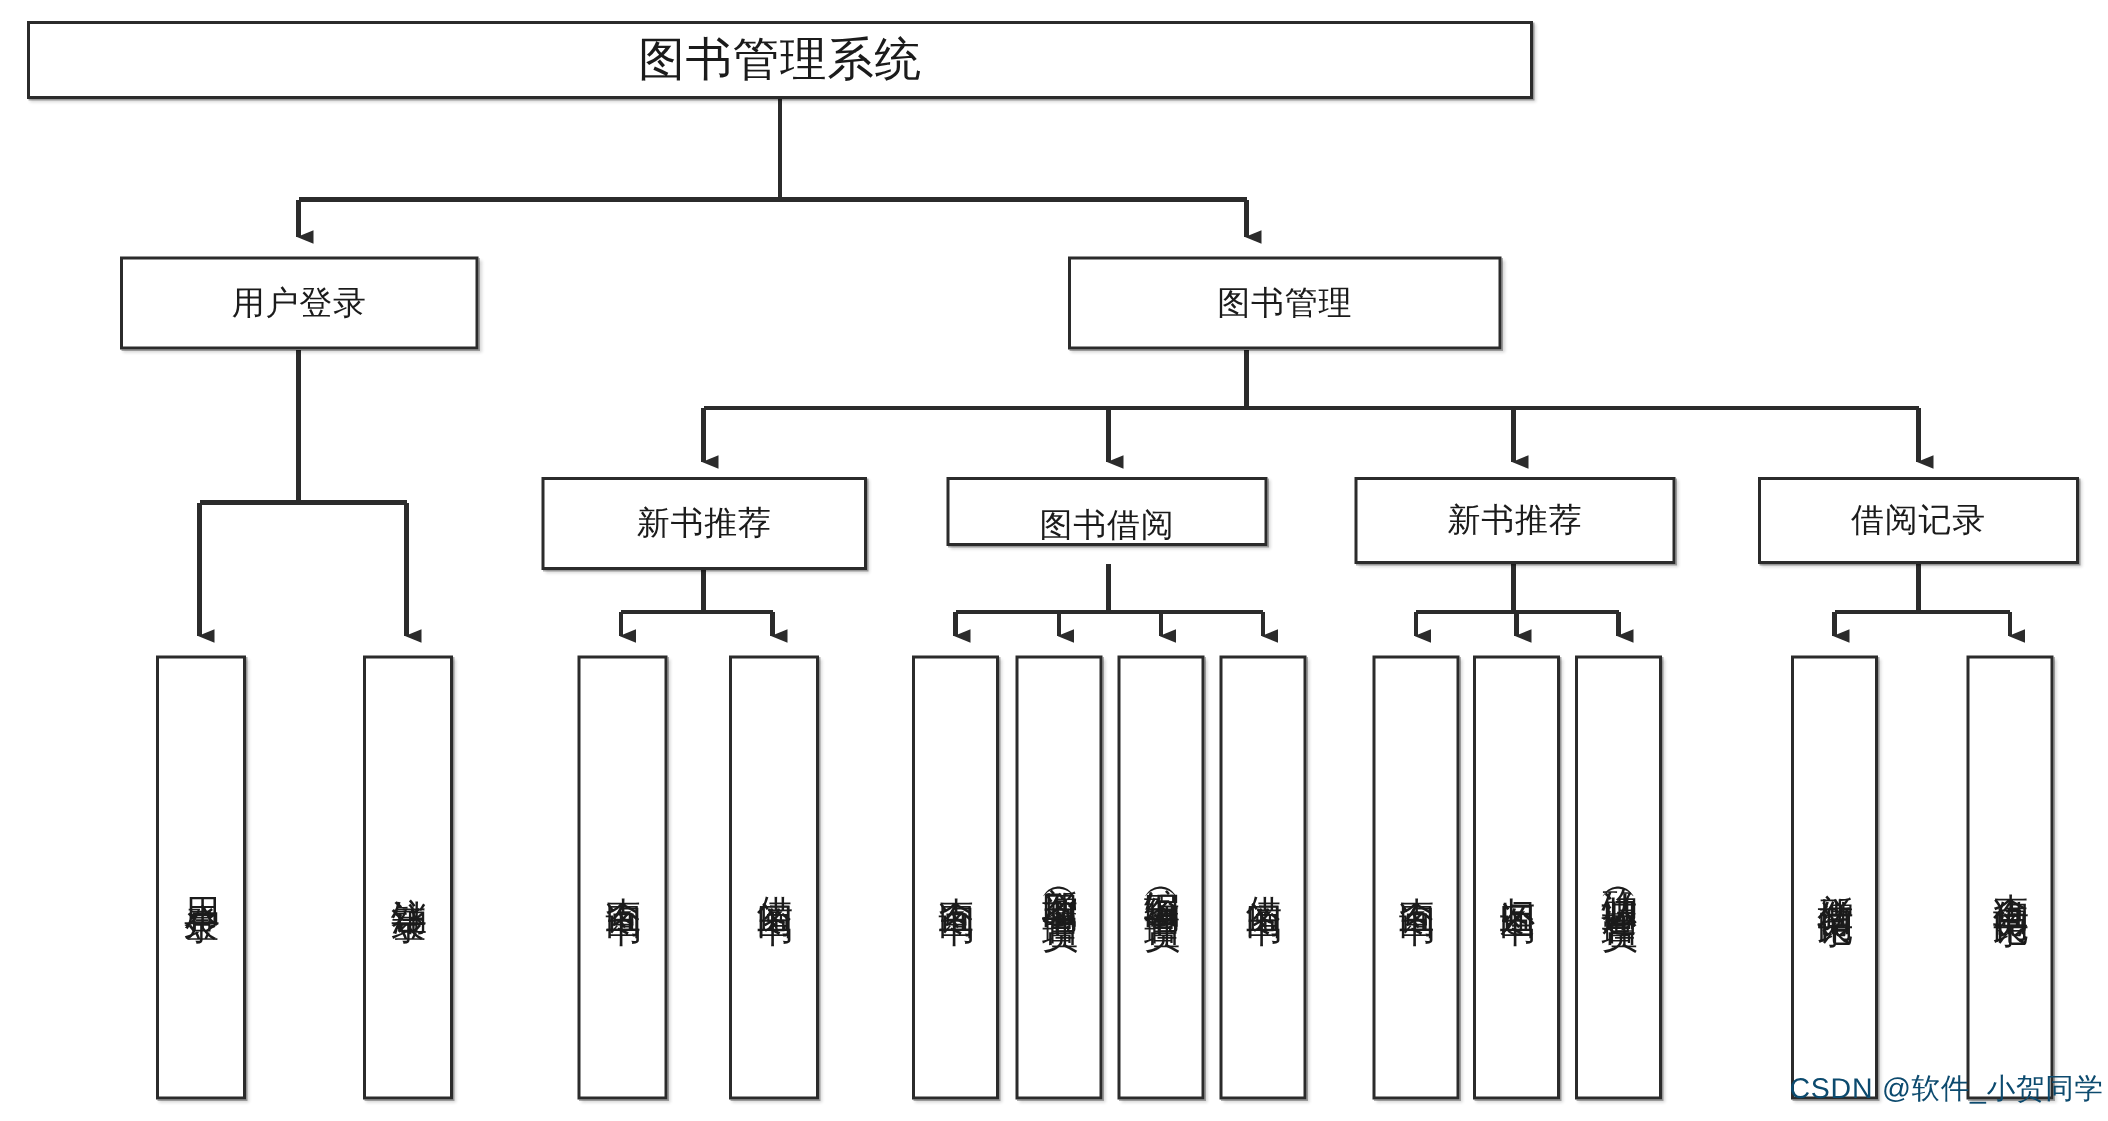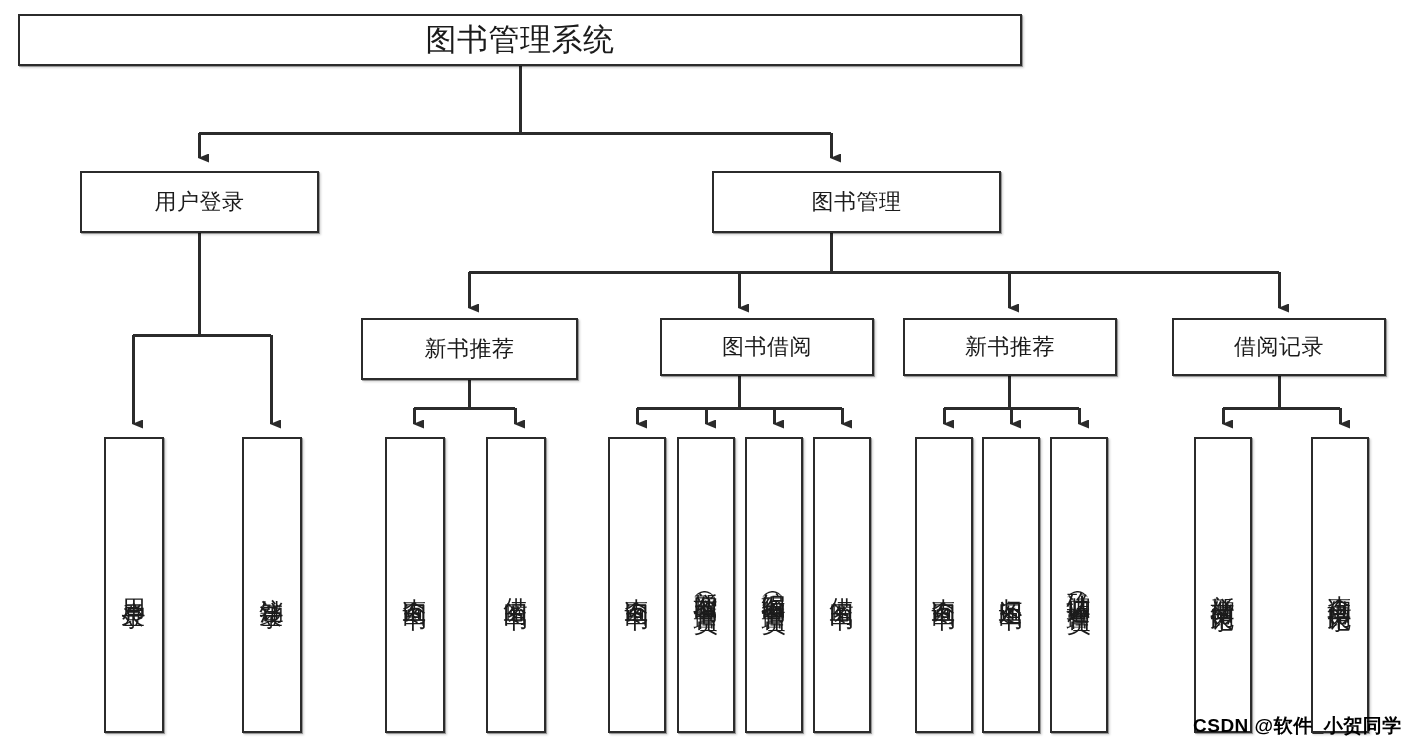--- a/index.html
+++ b/index.html
@@ -60,25 +60,24 @@
   .node.vert .node-label {
     writing-mode: vertical-rl;
     text-orientation: upright;
     font-size: 24px;
     line-height: 1.05;
     letter-spacing: 3px;
     white-space: nowrap;
   }
   .watermark {
     position: absolute;
-    color: #000000;
+    color: #0c4a6e;
     font-size: 19px;
     white-space: nowrap;
     letter-spacing: 0.5px;
-    font-weight: bold;
   }
 </style>
 </head>
 <body>
 
 <div id="diagram-root">
 
   <svg id="edge-layer" viewBox="0 0 1405 747" xmlns="http://www.w3.org/2000/svg">
     <defs>
       <marker id="arrowhead" markerWidth="9" markerHeight="11" refX="4.5" refY="10" orient="auto" markerUnits="userSpaceOnUse">
@@ -139,21 +138,21 @@
   </div>
 
   <div class="node horiz" style="left:712px; top:171px; width:289px; height:62px;">
     <span class="node-label">图书管理</span>
   </div>
 
   <div class="node horiz" style="left:361px; top:318px; width:217px; height:62px;">
     <span class="node-label">新书推荐</span>
   </div>
 
-  <div class="node horiz" style="left:660px; top:318px; width:214px; height:58px;">
+  <div class="node horiz" style="left:631px; top:318px; width:214px; height:46px;align-items:flex-end;">
     <span class="node-label">图书借阅</span>
   </div>
 
   <div class="node horiz" style="left:903px; top:318px; width:214px; height:58px;">
     <span class="node-label">新书推荐</span>
   </div>
 
   <div class="node horiz" style="left:1172px; top:318px; width:214px; height:58px;">
     <span class="node-label">借阅记录</span>
   </div>

